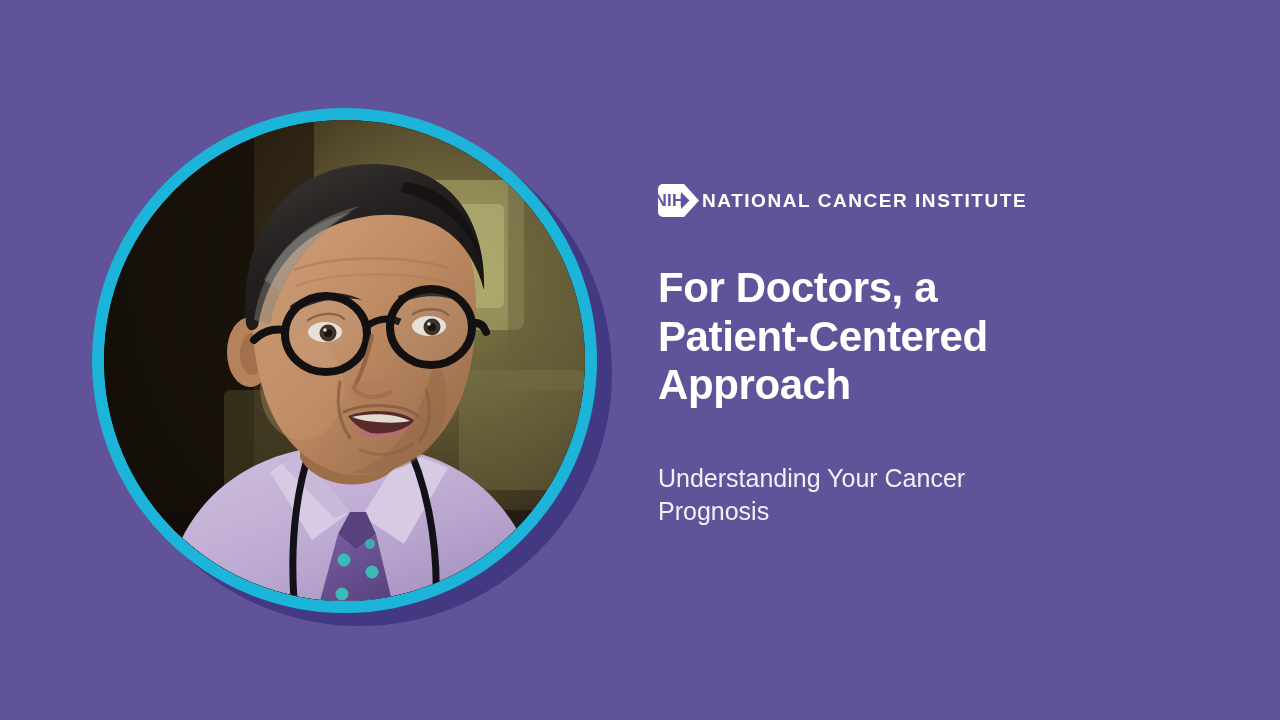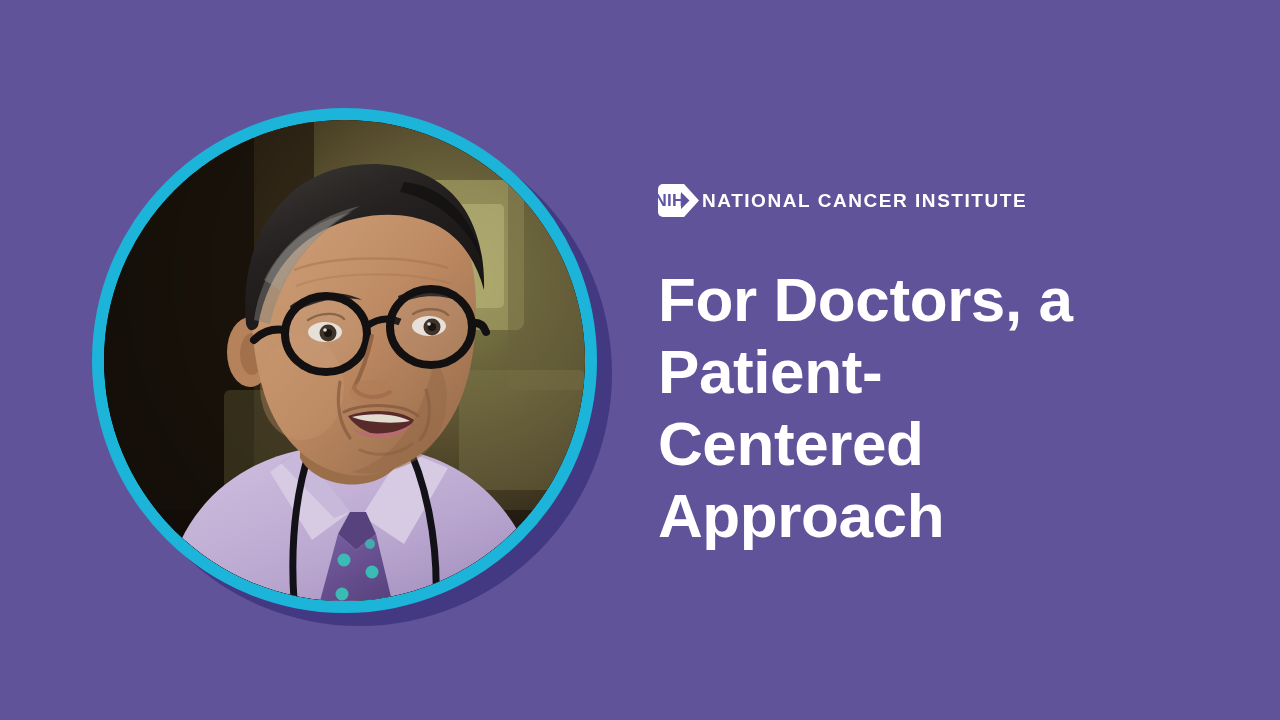--- a/index.html
+++ b/index.html
@@ -110,21 +110,21 @@
   }
 
   
   #video-title {
     position: absolute;
     left: 0;
     top: 264px;
     width: 430px;
     margin: 0;
     color: #ffffff;
-    font-size: 62px;
+    font-size: 42px;
     font-weight: bold;
     line-height: 1.16;
     letter-spacing: -0.4px;
   }
 
   
   #video-subtitle {
     position: absolute;
     left: 0;
     top: 462px;
@@ -301,15 +301,16 @@
         <svg id="nih-chevron" width="20" height="33" viewBox="0 0 20 33" aria-hidden="true">
           <path d="M 0 0 L 4 0 L 19 16.5 L 4 33 L 0 33 L 0 26 L 9.5 16.5 L 0 7 Z" fill="#ffffff"></path>
         </svg>
       </div>
 
       <span id="nci-wordmark">NATIONAL CANCER INSTITUTE</span>
     </div>
 
     <h1 id="video-title">For Doctors, a Patient-Centered Approach</h1>
 
+    <p id="video-subtitle">Understanding Your Cancer Prognosis</p>
   </div>
 
 </div>
 
 </body></html>

